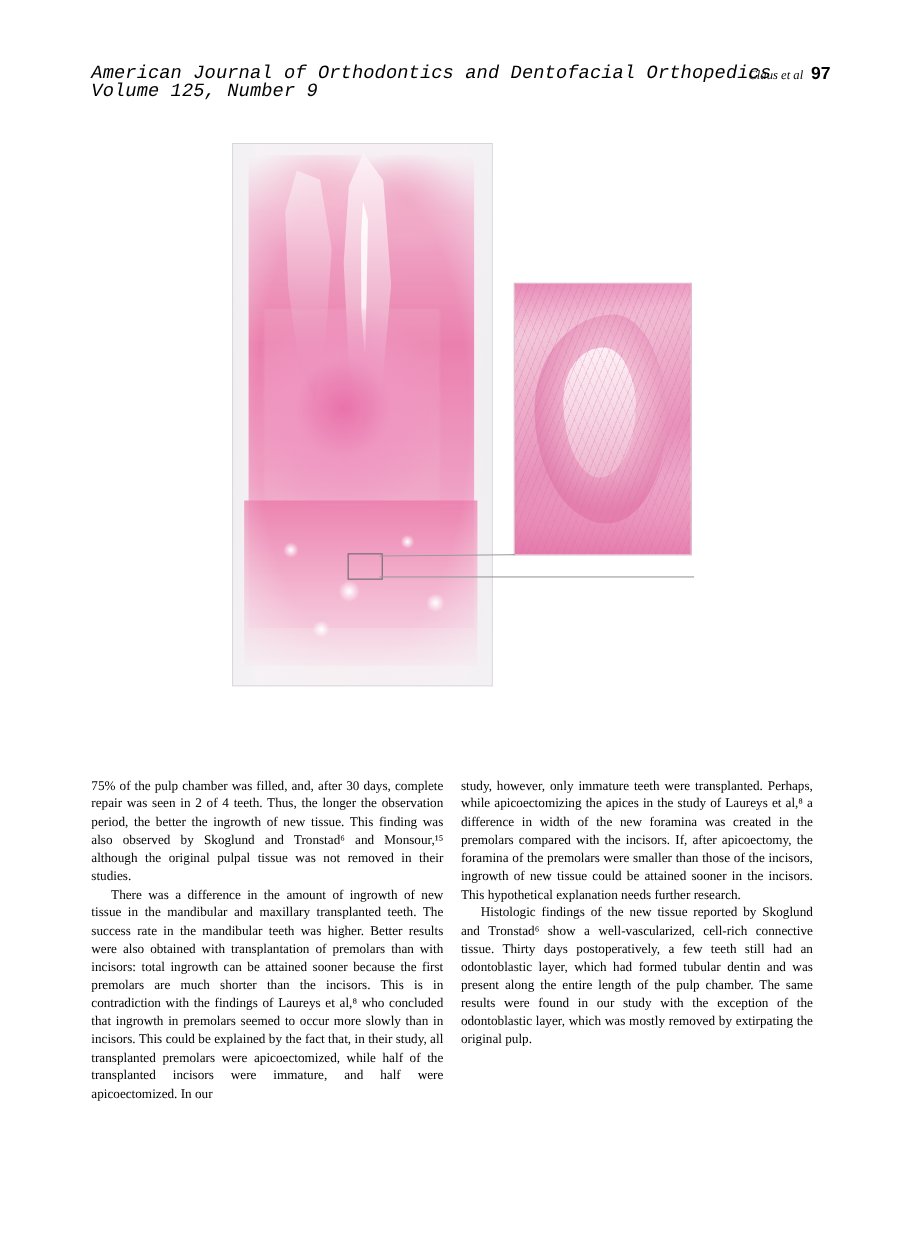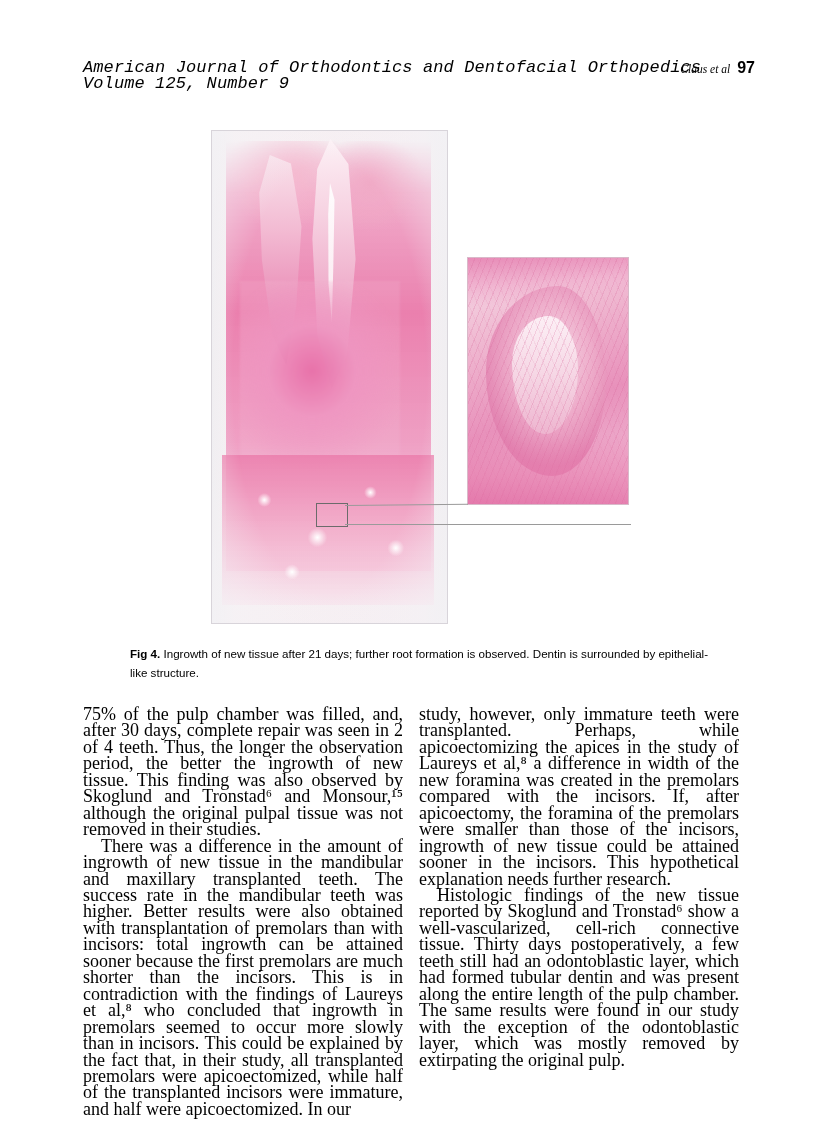--- a/index.html
+++ b/index.html
@@ -235,21 +235,21 @@
   .columns {
     position: absolute;
     left: 83px;
     top: 706px;
     width: 672px;
   }
   .col {
     position: absolute;
     top: 0;
     width: 320px;
-    font-size: 18px;
+    font-size: 12px;
     line-height: 16.45px;
     text-align: justify;
   }
   .col.left { left: 0; }
   .col.right { left: 336px; }
   .col p {
     margin: 0;
     text-indent: 18px;
   }
   .col p.noindent { text-indent: 0; }
@@ -288,23 +288,20 @@
       <div class="mi-inner"></div>
       <div class="mi-fibers"></div>
       <div class="mi-bottom"></div>
     </div>
 
     <div class="callout-box"></div>
     <div class="callout-line-top"></div>
     <div class="callout-line-bottom"></div>
   </div>
 
-  <div class="caption">
-    <span class="fig-label">Fig 4.</span><span> Ingrowth of new tissue after 21 days; further root formation is observed. Dentin is surrounded by epithelial-like structure.</span>
-  </div>
 
   <div class="columns">
     <div class="col left">
       <p class="noindent">75% of the pulp chamber was filled, and, after 30 days, complete repair was seen in 2 of 4 teeth. Thus, the longer the observation period, the better the ingrowth of new tissue. This finding was also observed by Skoglund and Tronstad⁶ and Monsour,¹⁵ although the original pulpal tissue was not removed in their studies.</p>
       <p>There was a difference in the amount of ingrowth of new tissue in the mandibular and maxillary transplanted teeth. The success rate in the mandibular teeth was higher. Better results were also obtained with transplantation of premolars than with incisors: total ingrowth can be attained sooner because the first premolars are much shorter than the incisors. This is in contradiction with the findings of Laureys et al,⁸ who concluded that ingrowth in premolars seemed to occur more slowly than in incisors. This could be explained by the fact that, in their study, all transplanted premolars were apicoectomized, while half of the transplanted incisors were immature, and half were apicoectomized. In our</p>
     </div>
     <div class="col right">
       <p class="noindent">study, however, only immature teeth were transplanted. Perhaps, while apicoectomizing the apices in the study of Laureys et al,⁸ a difference in width of the new foramina was created in the premolars compared with the incisors. If, after apicoectomy, the foramina of the premolars were smaller than those of the incisors, ingrowth of new tissue could be attained sooner in the incisors. This hypothetical explanation needs further research.</p>
       <p>Histologic findings of the new tissue reported by Skoglund and Tronstad⁶ show a well-vascularized, cell-rich connective tissue. Thirty days postoperatively, a few teeth still had an odontoblastic layer, which had formed tubular dentin and was present along the entire length of the pulp chamber. The same results were found in our study with the exception of the odontoblastic layer, which was mostly removed by extirpating the original pulp.</p>
     </div>

